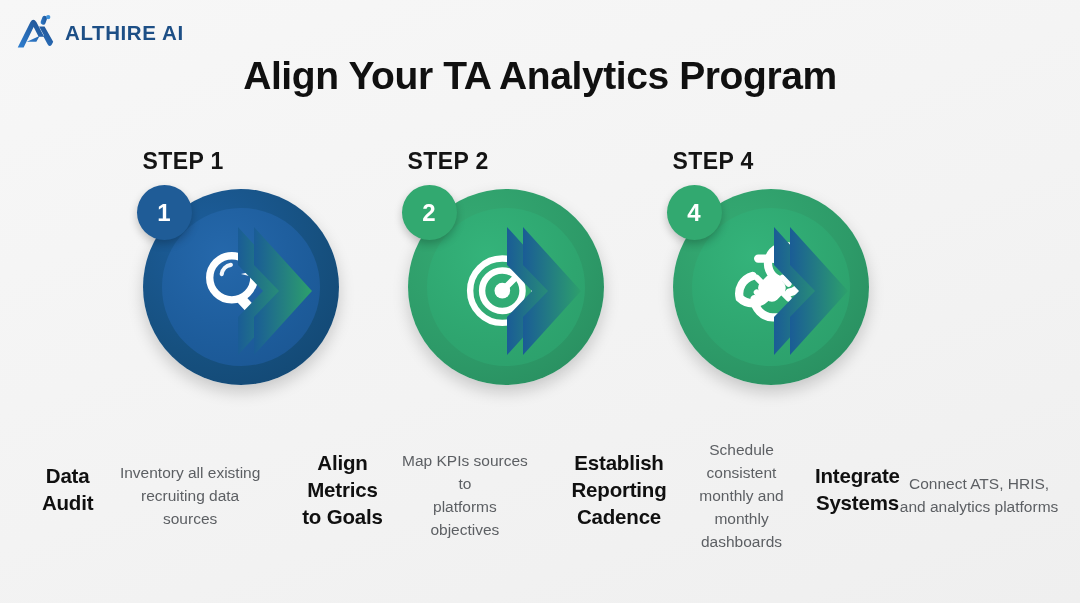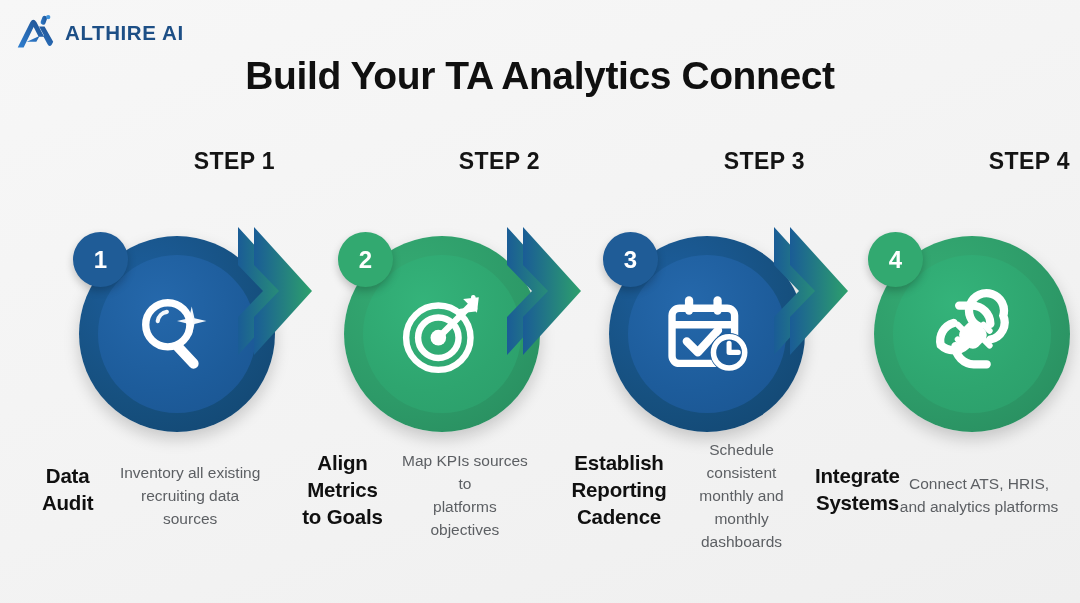--- a/index.html
+++ b/index.html
@@ -35,23 +35,22 @@
     color:#101010;
   }
 
   
   .steps{
     position:absolute; top:148px; left:0; width:1080px;
     display:flex; align-items:flex-start; justify-content:center;
   }
   .step{
     width:265px;
-    display:flex; flex-direction:column; align-items:flex-end;
+    display:flex; flex-direction:column; align-items:flex-start;
     position:relative;
-    gap:47px;
   }
   .step-label{
     font-size:23px; font-weight:800; letter-spacing:.4px;
     color:#141414; margin-bottom:14px;
   }
 
   
   .circle-wrap{ position:relative; width:196px; height:196px; }
   .ring{
     position:absolute; inset:0; border-radius:50%;
@@ -131,21 +130,21 @@
         </defs>
         <path d="M4 38 L18 10 Q21 5 24.5 10 L33 26 L27 26 L21.5 15.5 L10.5 38 Z" fill="url(#lg)"></path>
         <path d="M14 38 L24.5 38 L30 27.5 L37 41 Q40 46 43 38 L33.5 20 L27.5 20 L33 31 L28.5 31 Z" fill="url(#lg)" transform="translate(0,-4) scale(1,0.94)"></path>
         <rect x="30" y="3" width="5.5" height="10" rx="2.6" transform="rotate(20 32.7 8)" fill="url(#lg)"></rect>
         <circle cx="37.5" cy="4.5" r="2.4" fill="#3f93dc"></circle>
       </svg>
     </span>
     <span class="brand-name">ALTHIRE AI</span>
   </div>
 
-  <div class="page-title">Build Your TA Analytics Connect</div>
+  <div class="page-title">Align Your TA Analytics Program</div>
 
   <div class="chev chev1">
     <svg viewBox="0 0 78 132" aria-hidden="true">
       <defs>
         <linearGradient id="cg1" x1="0" y1="0" x2="1" y2="0">
           <stop offset="0" stop-color="#1a5c96"></stop>
             <stop offset="1" stop-color="#2da06c"></stop>
         </linearGradient>
       </defs>
       <path d="M2 2 L60 66 L2 130 L2 92 L27 66 L2 40 Z" fill="url(#cg1)"></path>
@@ -209,40 +208,20 @@
             <circle cx="46" cy="54" r="8.5" fill="#fff"></circle>
             <path d="M46 54 L84 16" stroke="#fff" stroke-width="7" stroke-linecap="round"></path>
             <path d="M73 12 L90 10 L88 27 L80 19 Z" fill="#fff"></path>
             <path d="M70 25 L86 23 L84 10" fill="none" stroke="#fff" stroke-width="5" stroke-linejoin="round" stroke-linecap="round"></path>
           </svg>
         </div>
         <div class="badge green">2</div>
       </div>
     </div>
 
-    <div class="step">
-      <div class="step-label">STEP 3</div>
-      <div class="circle-wrap">
-        <div class="ring blue"></div>
-        <div class="inner blue"></div>
-        <div class="glyph">
-          <svg viewBox="0 0 100 100" aria-hidden="true">
-            <rect x="12" y="22" width="68" height="60" rx="8" fill="none" stroke="#fff" stroke-width="8"></rect>
-            <path d="M12 40 H80" stroke="#fff" stroke-width="8"></path>
-            <rect x="26" y="9" width="9" height="20" rx="4.5" fill="#fff"></rect>
-            <rect x="57" y="9" width="9" height="20" rx="4.5" fill="#fff"></rect>
-            <path d="M28 58 L40 70 L62 46" fill="none" stroke="#fff" stroke-width="9" stroke-linecap="round" stroke-linejoin="round"></path>
-            <circle cx="74" cy="70" r="21" fill="#1d5c9b"></circle>
-            <circle cx="74" cy="70" r="17" fill="none" stroke="#fff" stroke-width="6"></circle>
-            <path d="M74 60 V70 H84" fill="none" stroke="#fff" stroke-width="5.5" stroke-linecap="round" stroke-linejoin="round"></path>
-          </svg>
-        </div>
-        <div class="badge blue">3</div>
-      </div>
-    </div>
 
     <div class="step">
       <div class="step-label">STEP 4</div>
       <div class="circle-wrap">
         <div class="ring green"></div>
         <div class="inner green"></div>
         <div class="glyph">
           <svg viewBox="0 0 100 100" aria-hidden="true">
             <path d="M58 42 A19 19 0 1 1 84 30 A19 19 0 0 1 70 56" fill="none" stroke="#fff" stroke-width="9" stroke-linecap="round"></path>
             <path d="M72 24 A20 20 0 0 0 44 24 L34 34" fill="none" stroke="#fff" stroke-width="9" stroke-linecap="round" transform="rotate(45 53 29)"></path>

